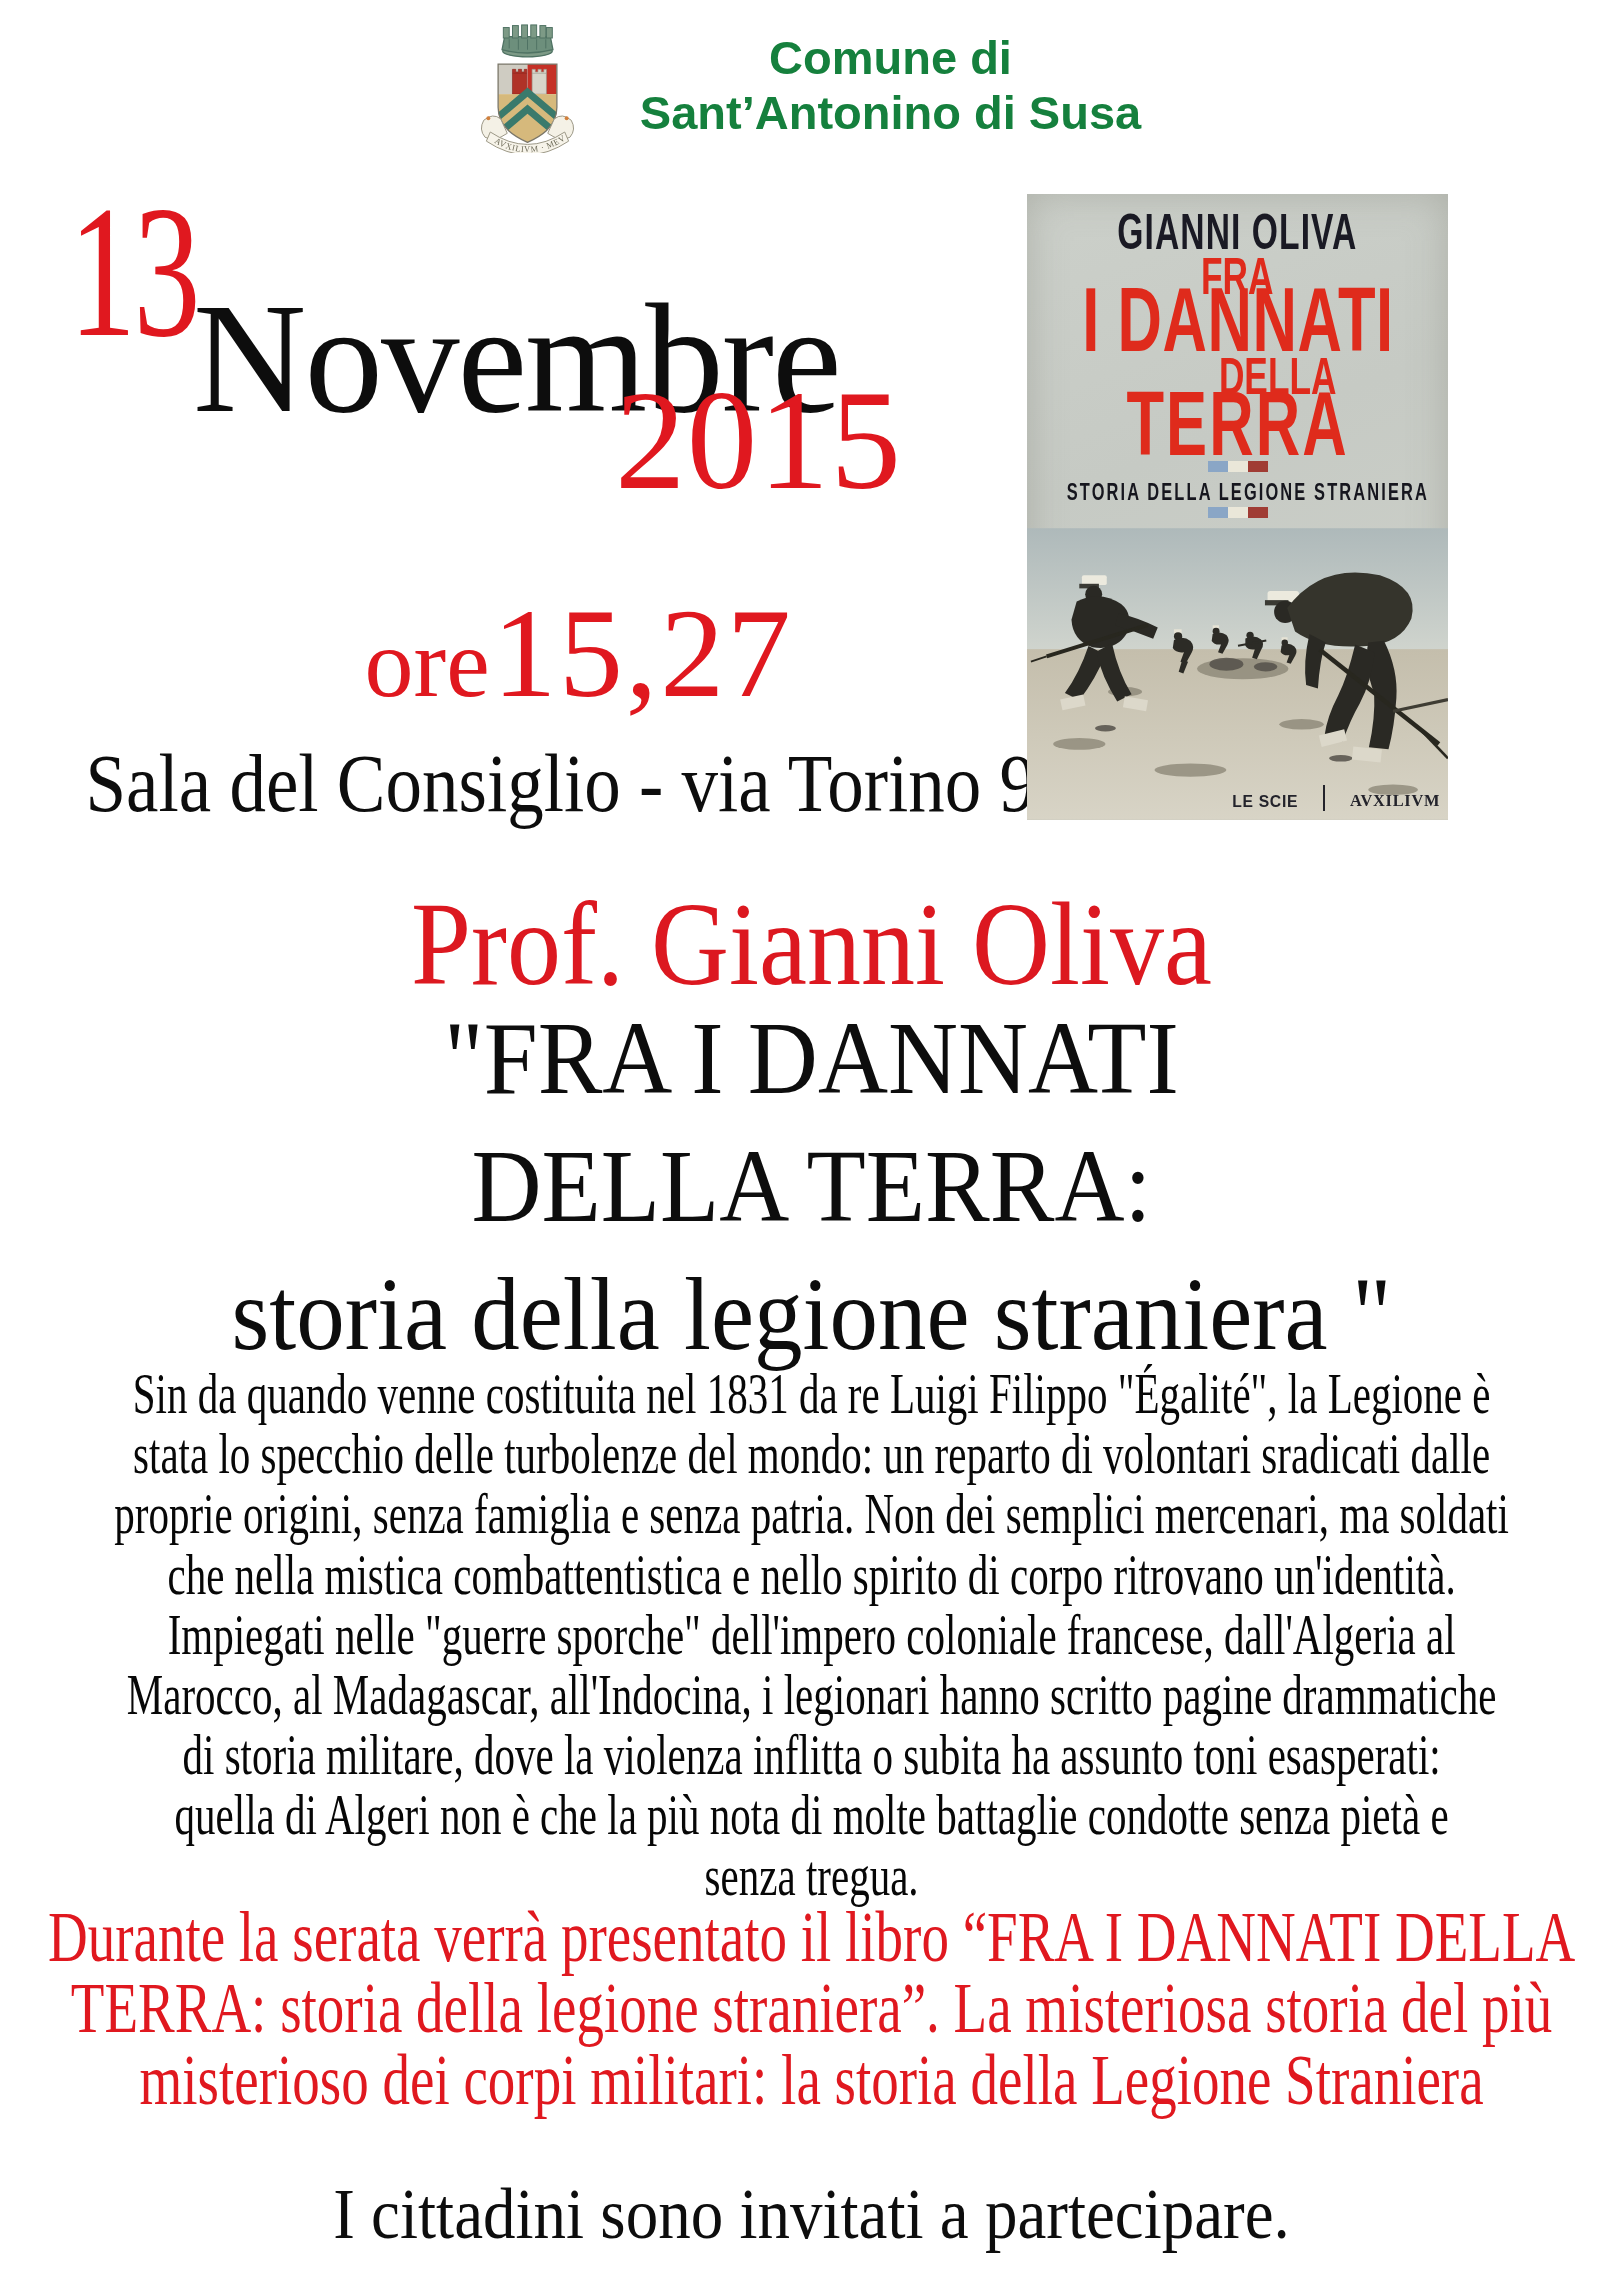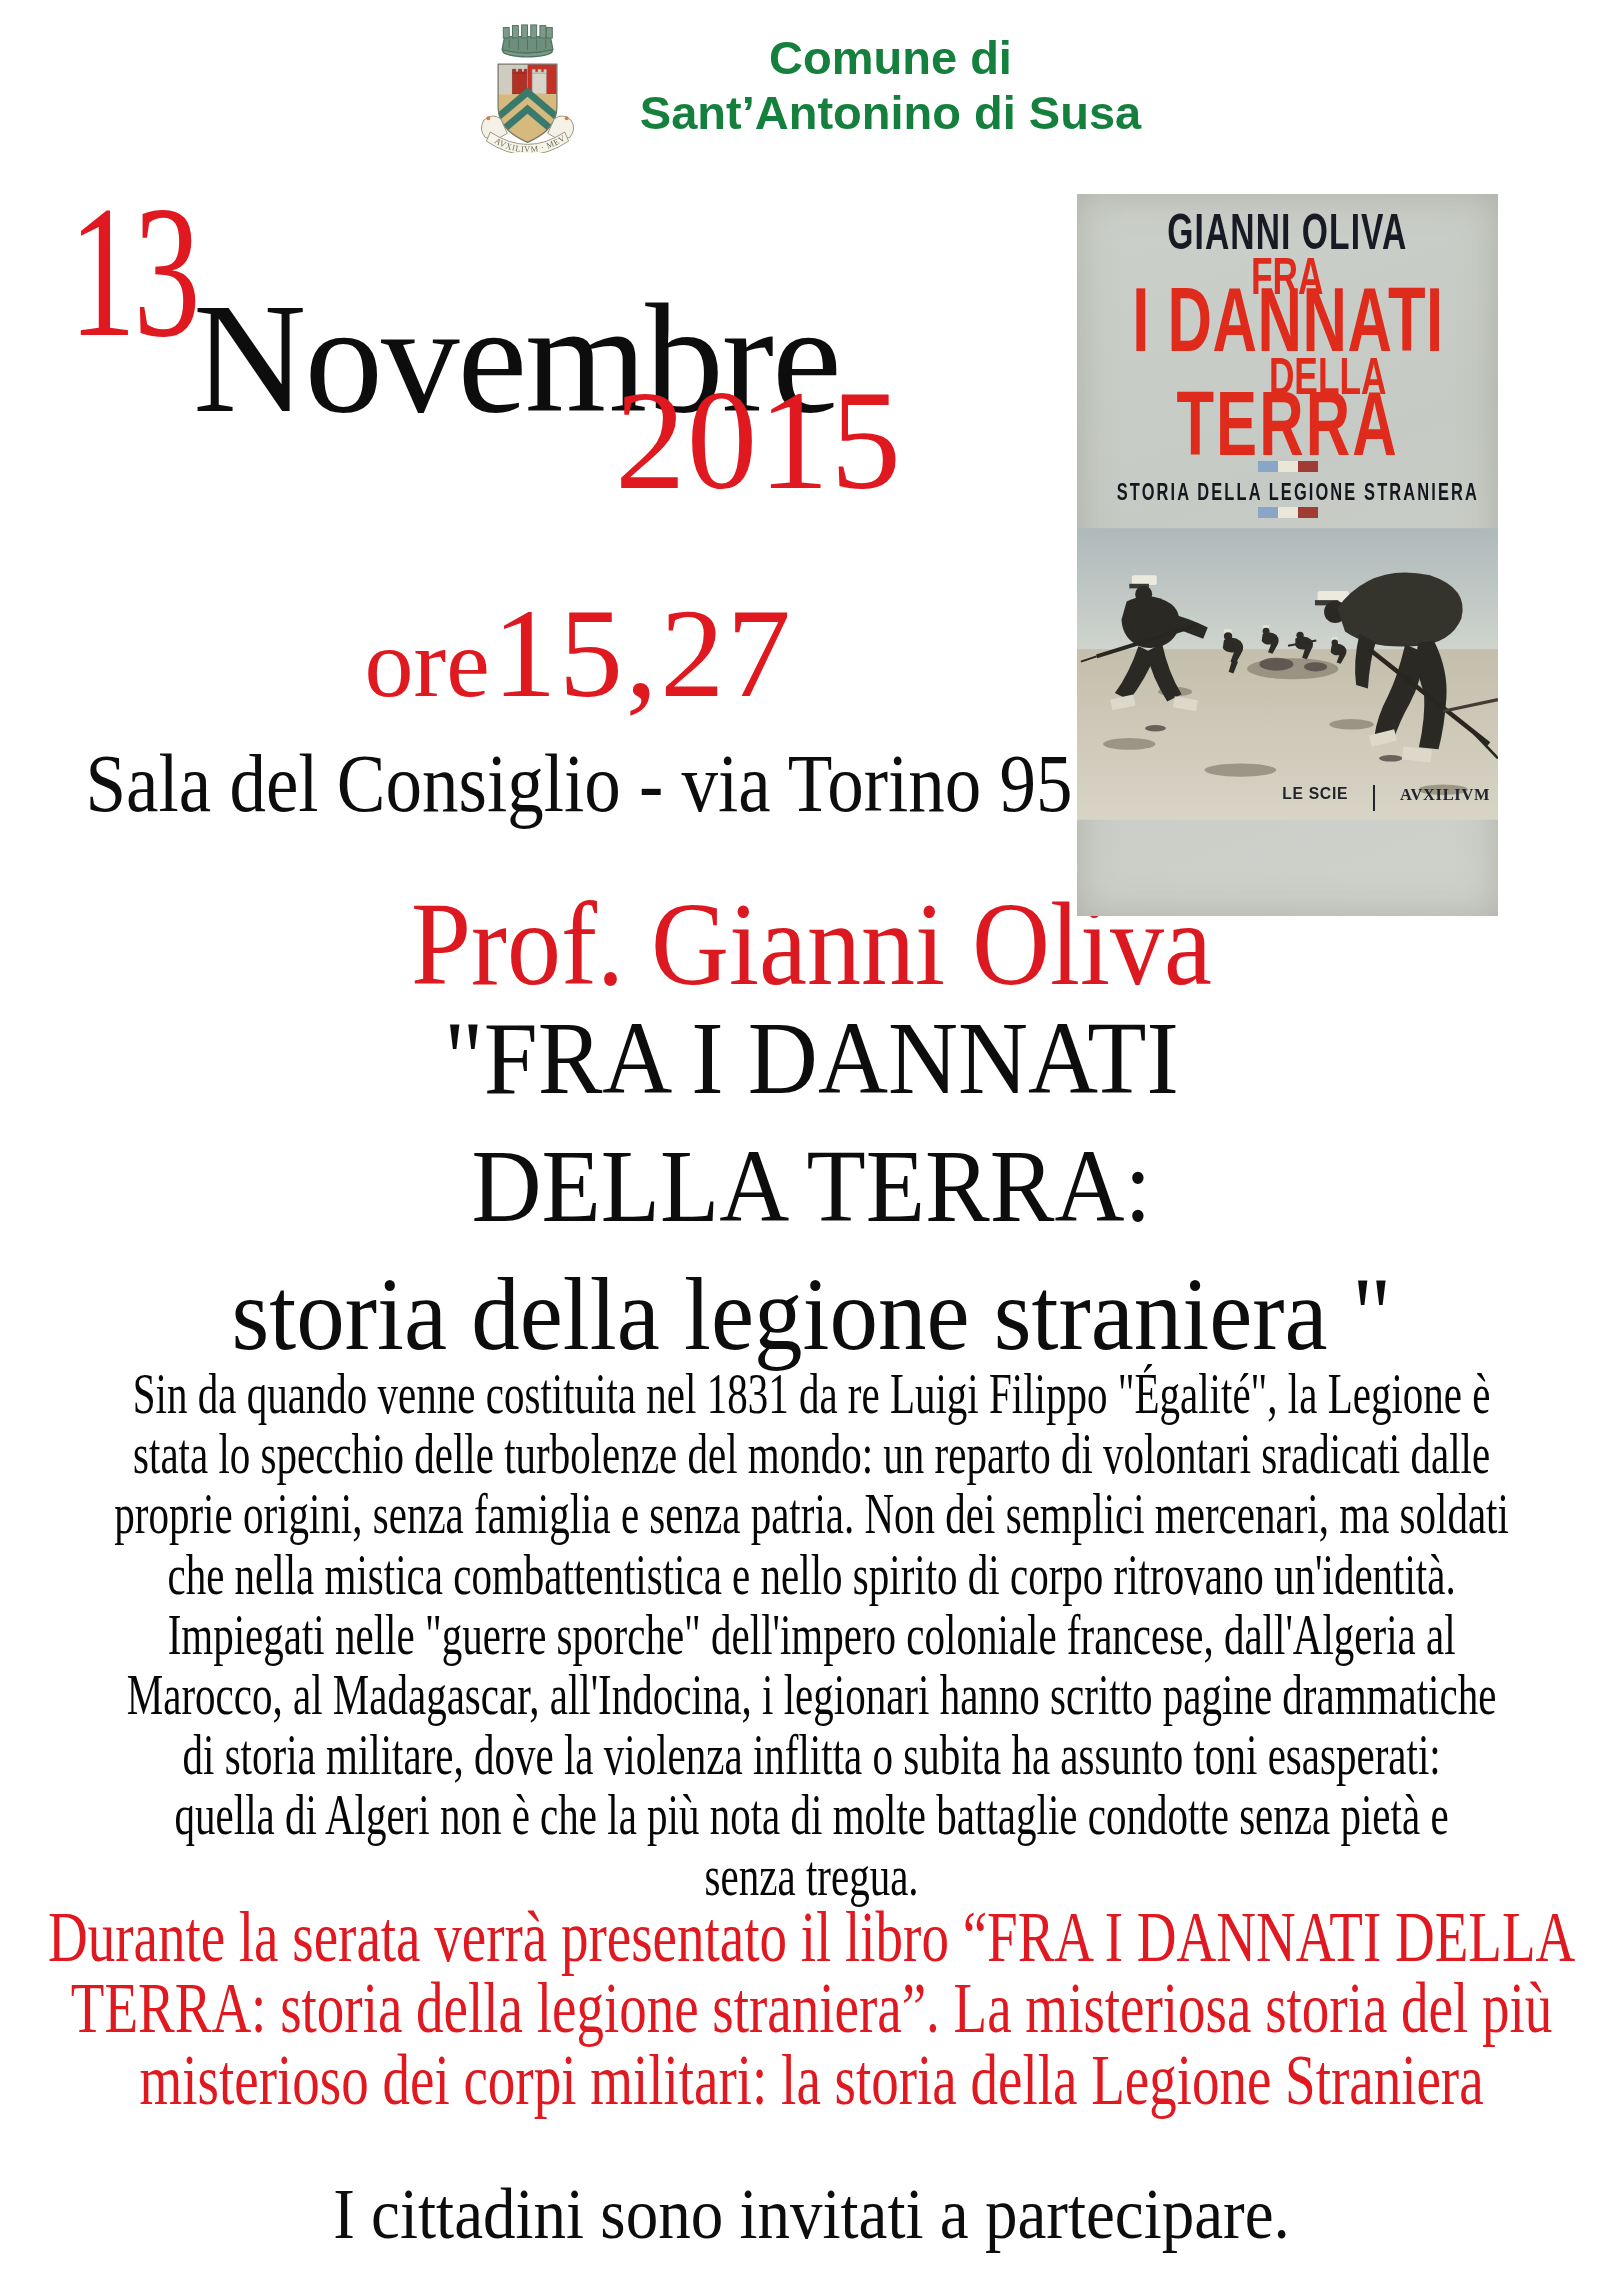--- a/index.html
+++ b/index.html
@@ -38,37 +38,37 @@
   .body-text{position:absolute;left:19.6px;top:1364px;width:1584px;text-align:center;
        font-size:41px;line-height:1.05;color:#070707;white-space:pre-line;
        transform:scaleY(1.4);transform-origin:top center;}
   .red-text{position:absolute;left:19.6px;top:1901px;width:1584px;text-align:center;
        font-size:55px;line-height:1.0;color:#e0181f;white-space:pre-line;
        transform:scaleY(1.3);transform-origin:top center;}
   .invite{position:absolute;left:0;top:2179px;width:1623px;text-align:center;
        font-size:65px;color:#0d0d0d;line-height:1;transform:scaleY(1.1);transform-origin:top center;}
 
   
-  .cover{position:absolute;left:1077px;top:194px;width:421px;height:722px;
+  .cover{position:absolute;left:1027px;top:194px;width:421px;height:626px;
        background:linear-gradient(160deg,#ccd0ca 0%,#c6cac4 40%,#cfd2cb 100%);
        box-shadow:inset 0 0 39px rgba(120,120,110,.35);}
   .cover .row{position:absolute;left:0;width:100%;text-align:center;
        font-family:"Liberation Sans", sans-serif;font-weight:bold;line-height:1;}
   .cnd{display:inline-block;transform:scale(0.82,1.22);transform-origin:center top;white-space:nowrap;}
   .cv-author{top:14.4px;font-size:41px;color:#1a1a24;letter-spacing:1.3px;}
   .cv-fra{top:56px;font-size:43px;color:#df2b1c;}
   .cv-idannati{top:80px;font-size:75px;color:#df2b1c;letter-spacing:0.7px;}
   .cv-della{top:156px;font-size:43px;color:#df2b1c;padding-left:40px;}
   .cv-terra{top:184px;font-size:75px;color:#df2b1c;letter-spacing:2.6px;}
   .cv-sub{top:285px;font-size:20px;color:#16161e;letter-spacing:2.6px;}
   .flag{position:absolute;left:50%;transform:translateX(-50%);width:60px;height:10.5px;display:flex;}
   .flag div{flex:1;}
   .flag1{top:267px;} .flag2{top:313px;}
   .photo{position:absolute;left:0;top:334px;width:421px;height:292px;overflow:hidden;}
-  .publisher{position:absolute;right:7.9px;bottom:9.2px;display:flex;align-items:flex-start;gap:25px;
+  .publisher{position:absolute;right:7.9px;bottom:9.2px;display:flex;align-items:flex-end;gap:25px;
        color:#23232b;}
   .pub-series{font-family:"Liberation Sans", sans-serif;font-weight:bold;font-size:15.7px;letter-spacing:0.7px;}
   .pub-div{width:2px;height:26px;background:#23232b;}
   .pub-name{font-family:"Liberation Serif", serif;font-weight:bold;font-size:16.4px;letter-spacing:0.7px;}
 </style>
 </head>
 <body>
 
 <div id="poster">
 

